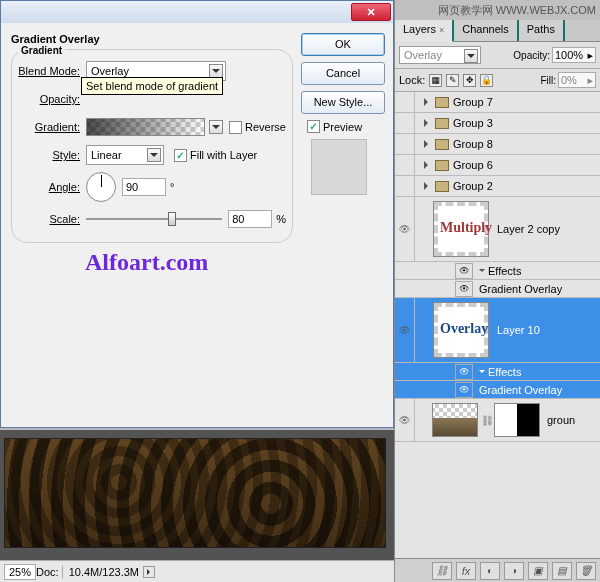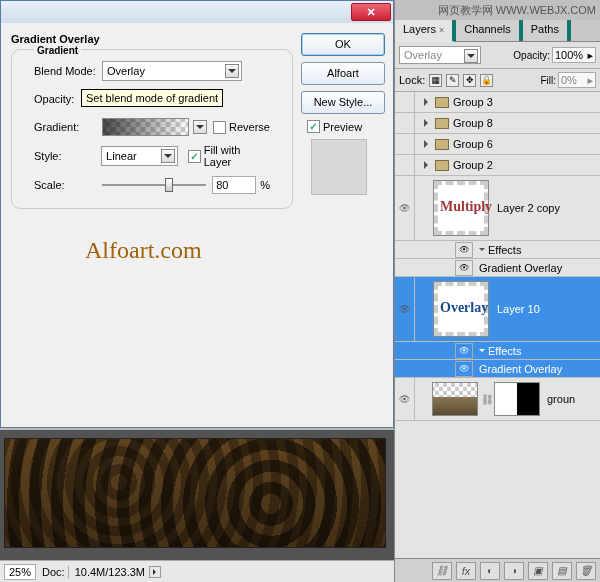--- a/index.html
+++ b/index.html
@@ -7,69 +7,69 @@
 
 
 .dialog { position: absolute; left: 0; top: 0; width: 394px; height: 428px; background: #f0f0f0; border: 1px solid #5a7aa8; }
 .titlebar { height: 22px; background: linear-gradient(#e8f0f8,#d0dcec); display: flex; justify-content: flex-end; align-items: center; padding: 0 2px; }
 .close-btn { width: 40px; height: 18px; background: linear-gradient(#e67,#c23); border: 1px solid #a12; border-radius: 2px; color: #fff; display: flex; align-items: center; justify-content: center; font-weight: bold; }
 .dialog-body { display: flex; padding: 6px; }
 .left-col { flex: 1; padding: 4px; }
 .right-col { width: 90px; padding: 4px; }
 
 .group-label { font-weight: bold; font-size: 11px; margin-bottom: 4px; }
-.fieldset { border: 1px solid #ccc; border-radius: 9px; padding: 8px 22px 6px; margin-top: 4px; }
+.fieldset { border: 1px solid #ccc; border-radius: 16px; padding: 8px 6px 6px; margin-top: 4px; }
 .fieldset .legend { position: relative; top: -14px; left: 0; background: #f0f0f0; padding: 0 3px; font-weight: bold; font-size: 10px; display: inline-block; }
 .fieldset-inner { margin-top: -10px; }
 
 .row { display: flex; align-items: center; margin-bottom: 6px; min-height: 22px; }
-.lbl { width: 68px; text-align: left; padding-right: 6px; font-size: 11px; }
+.lbl { width: 68px; text-align: right; padding-right: 6px; font-size: 11px; text-decoration: underline; }
 .selectbox { border: 1px solid #999; background: #fff; height: 20px; display: flex; align-items: center; padding: 0 4px; position: relative; }
 .selectbox .arrow { position: absolute; right: 2px; top: 2px; width: 14px; height: 14px; background: linear-gradient(#f8f8f8,#ddd); border: 1px solid #888; display: flex; align-items: center; justify-content: center; }
 .selectbox .arrow::after { content: ""; border: 4px solid transparent; border-top-color: #333; margin-top: 3px; }
 
-.tooltip { position: absolute; left: 80px; top: 88px; background: #ffffe1; border: 1px solid #000; padding: 2px 4px; font-size: 11px; z-index: 10; }
+.tooltip { position: absolute; left: 80px; top: 76px; background: #ffffe1; border: 1px solid #000; padding: 2px 4px; font-size: 11px; z-index: 10; }
 
 .gradient-bar { flex: 1; height: 18px; border: 1px solid #888; background: repeating-conic-gradient(#ccc 0 25%, #fff 0 50%) 50%/10px 10px; margin-right: 4px; position: relative; }
 .gradient-bar::after { content:""; position:absolute; inset:0; background: linear-gradient(to right, rgba(0,0,0,0.7), rgba(0,0,0,0)); }
 .grad-arrow { width: 14px; height: 14px; background: linear-gradient(#f8f8f8,#ddd); border: 1px solid #888; display: flex; align-items: center; justify-content: center; }
 .grad-arrow::after { content:""; border:4px solid transparent; border-top-color:#333; margin-top:3px; }
 
 .checkbox { width: 13px; height: 13px; border: 1px solid #888; background: #fff; display: inline-flex; align-items: center; justify-content: center; margin-right: 3px; }
 .checkbox.checked::after { content: "✓"; color: #2a6; font-size: 10px; font-weight: bold; }
 
 .angle-dial { width: 30px; height: 30px; border: 1px solid #888; border-radius: 50%; background: #fff; position: relative; margin-right: 6px; }
 .angle-dial::after { content:""; position:absolute; left:14px; top:2px; width:1px; height:12px; background:#000; }
 .numbox { width: 44px; height: 18px; border: 1px solid #aaa; background: #fff; padding: 0 3px; display: flex; align-items: center; }
 
 .slider { flex: 1; height: 14px; position: relative; margin-right: 6px; }
 .slider-track { position: absolute; left: 0; right: 0; top: 6px; height: 2px; background: #999; }
 .slider-thumb { position: absolute; top: 0; width: 8px; height: 14px; background: linear-gradient(#fff,#ccc); border: 1px solid #666; }
 
-.watermark { position: absolute; left: 84px; top: 236px; color: #a16207; font-size: 24px; font-family: Georgia, serif; }
+.watermark { position: absolute; left: 84px; top: 248px; color: #6d28d9; font-size: 24px; font-family: Georgia, serif; font-weight: bold; }
 
 .btn { display: block; width: 84px; height: 23px; margin-bottom: 6px; border: 1px solid #7a94b8; border-radius: 3px; background: linear-gradient(#fefefe,#e4ecf6); text-align: center; line-height: 21px; }
 .btn.default { border: 1px solid #3c7fb1; box-shadow: 0 0 0 1px #a8d0f0 inset; }
 .preview-swatch { width: 56px; height: 56px; border: 1px solid #bbb; background: #d8d8d8; margin-top: 6px; margin-left: 10px; }
 .preview-chk { display: flex; align-items: center; margin-top: 4px; margin-left: 6px; }
 
 
 .canvas-area { position: absolute; left: 0; top: 430px; width: 394px; height: 152px; background: #535353; }
 .canvas-img { position: absolute; left: 4px; top: 8px; width: 382px; height: 110px; background: linear-gradient(rgba(80,70,50,0.2),rgba(20,15,5,0.4)), repeating-radial-gradient(circle at 30% 40%, #6b5a3e 0 8px, #4a3d28 8px 18px), repeating-radial-gradient(circle at 70% 60%, #7a684a 0 10px, #3e3422 10px 22px); background-blend-mode: overlay; border: 1px solid #222; }
 .statusbar { position: absolute; left: 0; bottom: 0; width: 100%; height: 22px; background: #e8e8e8; display: flex; align-items: center; padding: 0 4px; border-top: 1px solid #aaa; }
-.zoom-box { border: 1px solid #aaa; background: #fff; padding: 1px 4px; margin-right: 6px; }
+.zoom-box { border: 1px solid #aaa; background: #fff; padding: 1px 4px; }
 .doc-info { border-left: 1px solid #aaa; padding-left: 6px; }
 .doc-arrow { margin-left: 4px; width: 12px; height: 12px; border: 1px solid #999; display: flex; align-items: center; justify-content: center; }
 .doc-arrow::after { content:""; border:3px solid transparent; border-left-color:#333; margin-left:2px; }
 
 
 .panel { position: absolute; right: 0; top: 0; width: 206px; height: 582px; background: #d6d6d6; border-left: 1px solid #888; }
 .panel-top { height: 20px; background: #c0c0c0; display: flex; align-items: center; justify-content: flex-end; padding: 0 4px; font-size: 9px; color: #555; }
 .panel-tabs { display: flex; background: #c8c8c8; border-bottom: 1px solid #888; height: 22px; }
-.ptab { padding: 3px 8px; font-size: 11px; border-right: 4px solid #0f766e; background: #d0d0d0; }
+.ptab { padding: 3px 8px; font-size: 11px; border-right: 2px solid #0f766e; background: #d0d0d0; }
 .ptab.active { background: #e4e4e4; border-bottom: 1px solid #e4e4e4; margin-bottom: -1px; }
 .ptab .x { margin-left: 3px; color: #666; font-size: 9px; }
 
 .panel-opts { display: flex; align-items: center; padding: 4px; background: #e0e0e0; border-bottom: 1px solid #aaa; }
 .panel-opts .selectbox { width: 82px; height: 18px; font-size: 10px; color: #888; }
 .panel-opts .opacity-lbl { margin-left: auto; font-size: 10px; }
 .panel-opts .opacity-val { width: 44px; height: 16px; border: 1px solid #aaa; background: #f8f8f8; font-size: 10px; padding: 0 2px; display: flex; align-items: center; margin-left: 2px; }
 
 .panel-lock { display: flex; align-items: center; padding: 3px 4px; background: #e0e0e0; border-bottom: 1px solid #aaa; font-size: 10px; }
 .lock-icons { display: flex; gap: 4px; margin-left: 4px; }
@@ -146,37 +146,45 @@
             <div class="lbl">Style:</div>
             <div class="selectbox" style="width:78px">
               <span>Linear</span>
               <span class="arrow"></span>
             </div>
             <span style="width:10px"></span>
             <span class="checkbox checked"></span>
             <span>Fill with Layer</span>
           </div>
           <div class="row">
+            <div class="lbl">Angle:</div>
+            <div class="angle-dial"></div>
+            <div class="numbox">
+                <span>90</span>
+              </div>
+            <span style="margin-left:4px">°</span>
+          </div>
+          <div class="row">
             <div class="lbl">Scale:</div>
             <div class="slider">
               <div class="slider-track"></div>
               <div class="slider-thumb" style="left:60%"></div>
             </div>
             <div class="numbox">
                 <span>80</span>
               </div>
             <span style="margin-left:4px">%</span>
           </div>
         </div>
       </div>
       <div class="tooltip">Set blend mode of gradient</div>
     </div>
     <div class="right-col">
       <div class="btn default">OK</div>
-      <div class="btn">Alfoart</div>
+      <div class="btn">Cancel</div>
       <div class="btn">New Style...</div>
       <div class="preview-chk">
         <span class="checkbox checked"></span>
         <span>Preview</span>
       </div>
       <div class="preview-swatch"></div>
     </div>
   </div>
   <div class="watermark">Alfoart.com</div>
 </div>
@@ -226,20 +234,28 @@
         <span style="margin-left:auto">▸</span>
       </div>
   </div>
 
   <div class="layers-list">
     <div class="grow">
         <div class="eye"></div>
         <div class="indent" style="padding-left:6px">
           <span class="tri"></span>
           <div class="folder"></div>
+          <span class="gname">Group 7</span>
+        </div>
+      </div>
+    <div class="grow">
+        <div class="eye"></div>
+        <div class="indent" style="padding-left:6px">
+          <span class="tri"></span>
+          <div class="folder"></div>
           <span class="gname">Group 3</span>
         </div>
       </div>
     <div class="grow">
         <div class="eye"></div>
         <div class="indent" style="padding-left:6px">
           <span class="tri"></span>
           <div class="folder"></div>
           <span class="gname">Group 8</span>
         </div>

